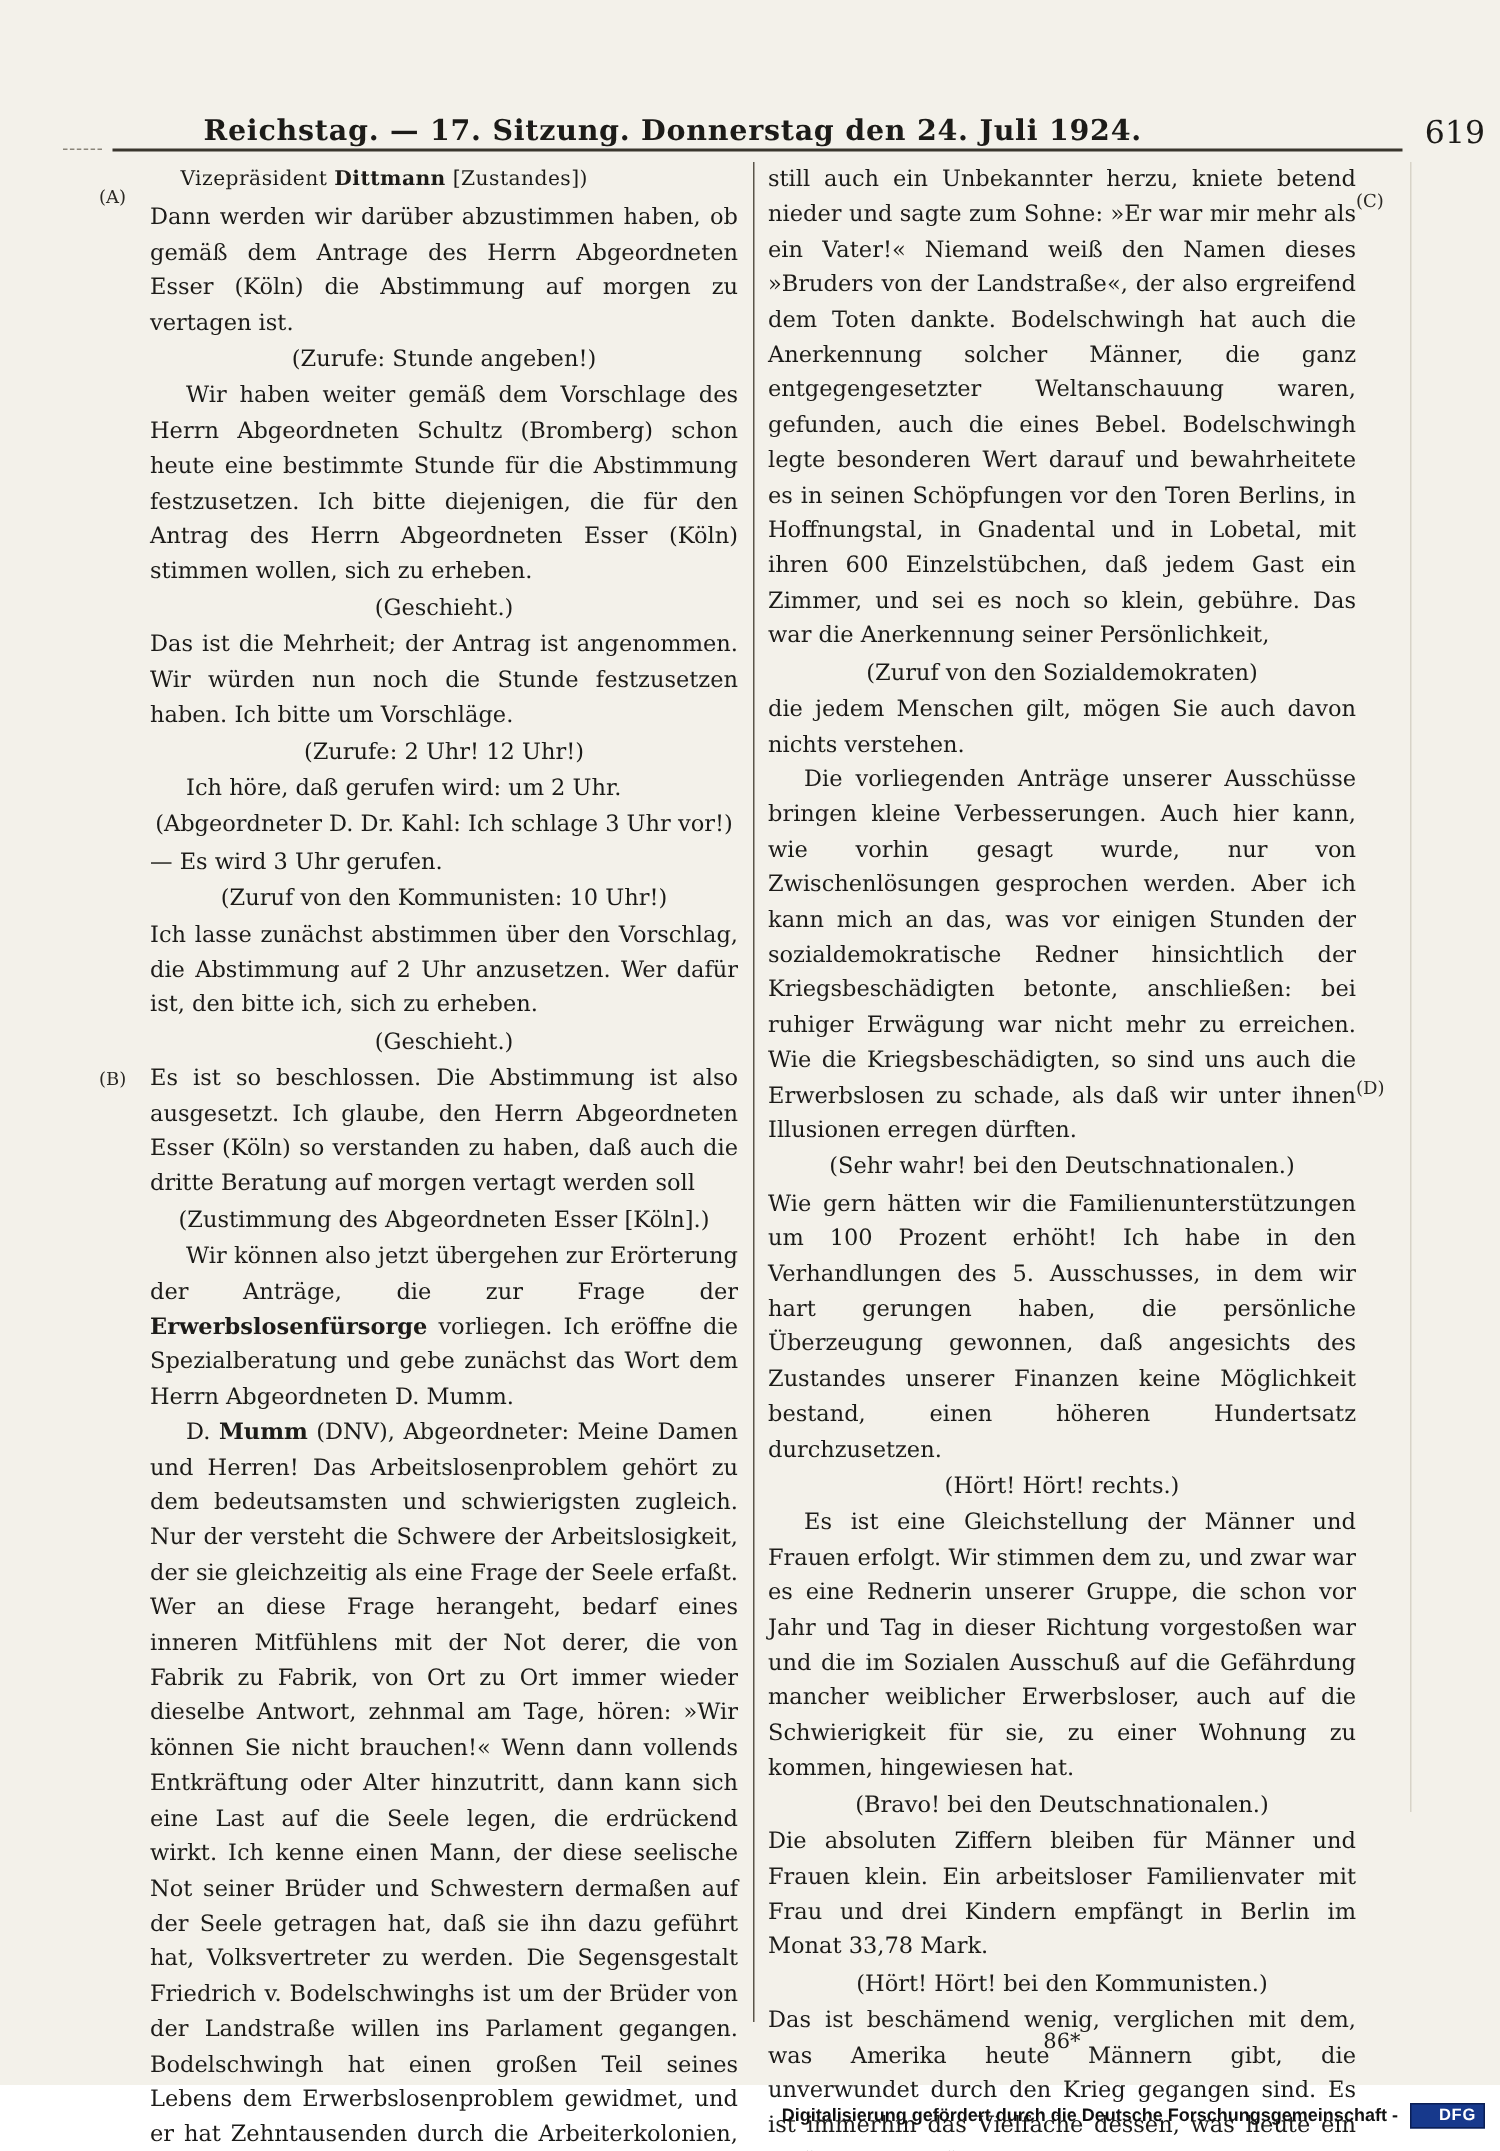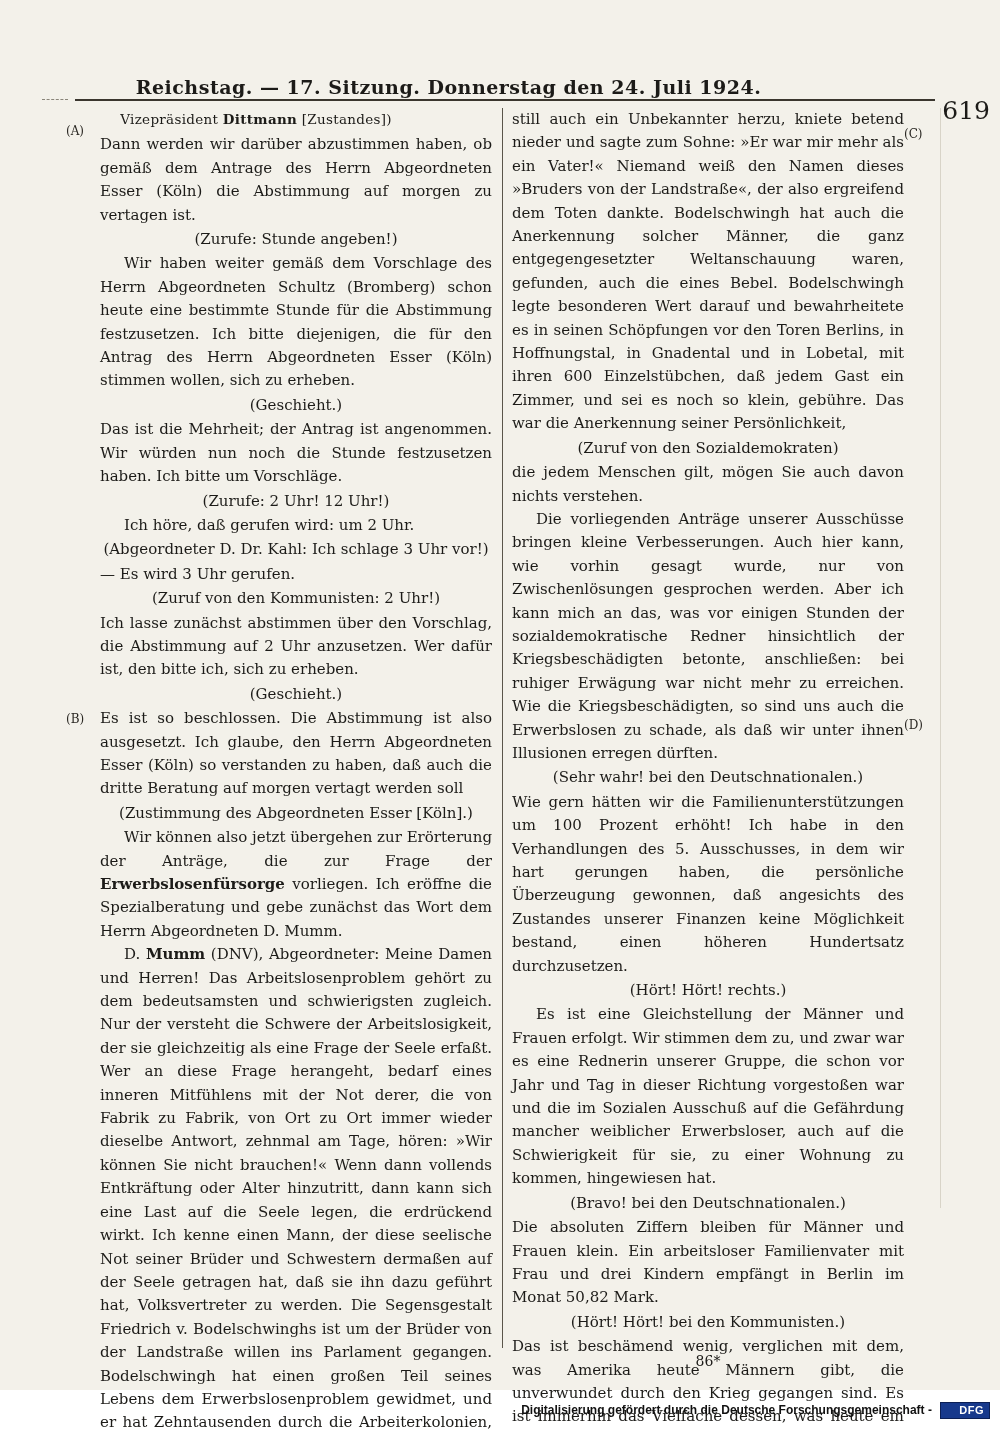--- a/index.html
+++ b/index.html
@@ -17,21 +17,21 @@
     background: #f3f1ea;
   }
   
   .header-title {
     position: absolute; top: 76px; left: 0; width: 897px;
     text-align: center; font-size: 19px; font-weight: 600;
     letter-spacing: .5px;
   }
   .page-number {
     position: absolute; top: 76px; left: 930px; width: 60px;
-    font-size: 25px; text-align: right; margin-top: 20px;
+    font-size: 21px; text-align: right;
   }
   .header-rule {
     position: absolute; top: 99px; left: 75px; width: 860px;
     border-top: 2px solid #3a362e;
   }
   .header-rule-dash {
     position: absolute; top: 99px; left: 42px; width: 26px;
     border-top: 1px dashed #8a857a;
   }
   
@@ -98,40 +98,40 @@
     <div class="para speaker"><span>Vizepräsident </span><span class="bold">Dittmann</span><span> [Zustandes])</span></div>
     <div class="para p"><span>Dann werden wir darüber abzustimmen haben, ob gemäß dem Antrage des Herrn Abgeordneten Esser (Köln) die Abstimmung auf morgen zu vertagen ist.</span></div>
     <div class="para stage"><span>(Zurufe: Stunde angeben!)</span></div>
     <div class="para p indent"><span>Wir haben weiter gemäß dem Vorschlage des Herrn Abgeordneten Schultz (Bromberg) schon heute eine bestimmte Stunde für die Abstimmung festzusetzen. Ich bitte diejenigen, die für den Antrag des Herrn Abgeordneten Esser (Köln) stimmen wollen, sich zu erheben.</span></div>
     <div class="para stage"><span>(Geschieht.)</span></div>
     <div class="para p"><span>Das ist die Mehrheit; der Antrag ist angenommen. Wir würden nun noch die Stunde festzusetzen haben. Ich bitte um Vorschläge.</span></div>
     <div class="para stage"><span>(Zurufe: 2 Uhr! 12 Uhr!)</span></div>
     <div class="para p indent"><span>Ich höre, daß gerufen wird: um 2 Uhr.</span></div>
     <div class="para stage"><span>(Abgeordneter D. Dr. Kahl: Ich schlage 3 Uhr vor!)</span></div>
     <div class="para p"><span>— Es wird 3 Uhr gerufen.</span></div>
-    <div class="para stage"><span>(Zuruf von den Kommunisten: 2 Uhr!)</span></div>
+    <div class="para stage"><span>(Zuruf von den Kommunisten: 10 Uhr!)</span></div>
     <div class="para p"><span>Ich lasse zunächst abstimmen über den Vorschlag, die Abstimmung auf 2 Uhr anzusetzen. Wer dafür ist, den bitte ich, sich zu erheben.</span></div>
     <div class="para stage"><span>(Geschieht.)</span></div>
     <div class="para p"><span>Es ist so beschlossen. Die Abstimmung ist also ausgesetzt. Ich glaube, den Herrn Abgeordneten Esser (Köln) so verstanden zu haben, daß auch die dritte Beratung auf morgen vertagt werden soll</span></div>
     <div class="para stage"><span>(Zustimmung des Abgeordneten Esser [Köln].)</span></div>
     <div class="para p indent"><span>Wir können also jetzt übergehen zur Erörterung der Anträge, die zur Frage der </span><span class="bold">Erwerbslosenfürsorge</span><span> vorliegen. Ich eröffne die Spezialberatung und gebe zunächst das Wort dem Herrn Abgeordneten D. Mumm.</span></div>
     <div class="para p indent"><span>D. </span><span class="bold">Mumm</span><span> (DNV), Abgeordneter: Meine Damen und Herren! Das Arbeitslosenproblem gehört zu dem bedeutsamsten und schwierigsten zugleich. Nur der versteht die Schwere der Arbeitslosigkeit, der sie gleichzeitig als eine Frage der Seele erfaßt. Wer an diese Frage herangeht, bedarf eines inneren Mitfühlens mit der Not derer, die von Fabrik zu Fabrik, von Ort zu Ort immer wieder dieselbe Antwort, zehnmal am Tage, hören: »Wir können Sie nicht brauchen!« Wenn dann vollends Entkräftung oder Alter hinzutritt, dann kann sich eine Last auf die Seele legen, die erdrückend wirkt. Ich kenne einen Mann, der diese seelische Not seiner Brüder und Schwestern dermaßen auf der Seele getragen hat, daß sie ihn dazu geführt hat, Volksvertreter zu werden. Die Segensgestalt Friedrich v. Bodelschwinghs ist um der Brüder von der Landstraße willen ins Parlament gegangen. Bodelschwingh hat einen großen Teil seines Lebens dem Erwerbslosenproblem gewidmet, und er hat Zehntausenden durch die Arbeiterkolonien, die Wanderarbeitsstätten und die Herbergen zur Heimat geholfen.</span></div>
   </div>
 <div class="col-divider"></div>
 <div class="column" id="col-right">
     <div class="para p"><span>still auch ein Unbekannter herzu, kniete betend nieder und sagte zum Sohne: »Er war mir mehr als ein Vater!« Niemand weiß den Namen dieses »Bruders von der Landstraße«, der also ergreifend dem Toten dankte. Bodelschwingh hat auch die Anerkennung solcher Männer, die ganz entgegengesetzter Weltanschauung waren, gefunden, auch die eines Bebel. Bodelschwingh legte besonderen Wert darauf und bewahrheitete es in seinen Schöpfungen vor den Toren Berlins, in Hoffnungstal, in Gnadental und in Lobetal, mit ihren 600 Einzelstübchen, daß jedem Gast ein Zimmer, und sei es noch so klein, gebühre. Das war die Anerkennung seiner Persönlichkeit,</span></div>
     <div class="para stage"><span>(Zuruf von den Sozialdemokraten)</span></div>
     <div class="para p"><span>die jedem Menschen gilt, mögen Sie auch davon nichts verstehen.</span></div>
     <div class="para p indent"><span>Die vorliegenden Anträge unserer Ausschüsse bringen kleine Verbesserungen. Auch hier kann, wie vorhin gesagt wurde, nur von Zwischenlösungen gesprochen werden. Aber ich kann mich an das, was vor einigen Stunden der sozialdemokratische Redner hinsichtlich der Kriegsbeschädigten betonte, anschließen: bei ruhiger Erwägung war nicht mehr zu erreichen. Wie die Kriegsbeschädigten, so sind uns auch die Erwerbslosen zu schade, als daß wir unter ihnen Illusionen erregen dürften.</span></div>
     <div class="para stage"><span>(Sehr wahr! bei den Deutschnationalen.)</span></div>
     <div class="para p"><span>Wie gern hätten wir die Familienunterstützungen um 100 Prozent erhöht! Ich habe in den Verhandlungen des 5. Ausschusses, in dem wir hart gerungen haben, die persönliche Überzeugung gewonnen, daß angesichts des Zustandes unserer Finanzen keine Möglichkeit bestand, einen höheren Hundertsatz durchzusetzen.</span></div>
     <div class="para stage"><span>(Hört! Hört! rechts.)</span></div>
     <div class="para p indent"><span>Es ist eine Gleichstellung der Männer und Frauen erfolgt. Wir stimmen dem zu, und zwar war es eine Rednerin unserer Gruppe, die schon vor Jahr und Tag in dieser Richtung vorgestoßen war und die im Sozialen Ausschuß auf die Gefährdung mancher weiblicher Erwerbsloser, auch auf die Schwierigkeit für sie, zu einer Wohnung zu kommen, hingewiesen hat.</span></div>
     <div class="para stage"><span>(Bravo! bei den Deutschnationalen.)</span></div>
-    <div class="para p"><span>Die absoluten Ziffern bleiben für Männer und Frauen klein. Ein arbeitsloser Familienvater mit Frau und drei Kindern empfängt in Berlin im Monat 50,82 Mark.</span></div>
+    <div class="para p"><span>Die absoluten Ziffern bleiben für Männer und Frauen klein. Ein arbeitsloser Familienvater mit Frau und drei Kindern empfängt in Berlin im Monat 33,78 Mark.</span></div>
     <div class="para stage"><span>(Hört! Hört! bei den Kommunisten.)</span></div>
     <div class="para p"><span>Das ist beschämend wenig, verglichen mit dem, was Amerika heute Männern gibt, die unverwundet durch den Krieg gegangen sind. Es ist immerhin das Vielfache dessen, was heute ein 75jähriger bedürftiger Krieger aus der Zeit der Reichsgründung empfängt.</span></div>
   </div>
 <div class="page-edge-line"></div>
 
 <div id="markers">
     <span class="margin-marker left" style="top: 124px;">(A)</span>
     <span class="margin-marker left" style="top: 712px;">(B)</span>
     <span class="margin-marker right" style="top: 127px;">(C)</span>
     <span class="margin-marker right" style="top: 718px;">(D)</span>

